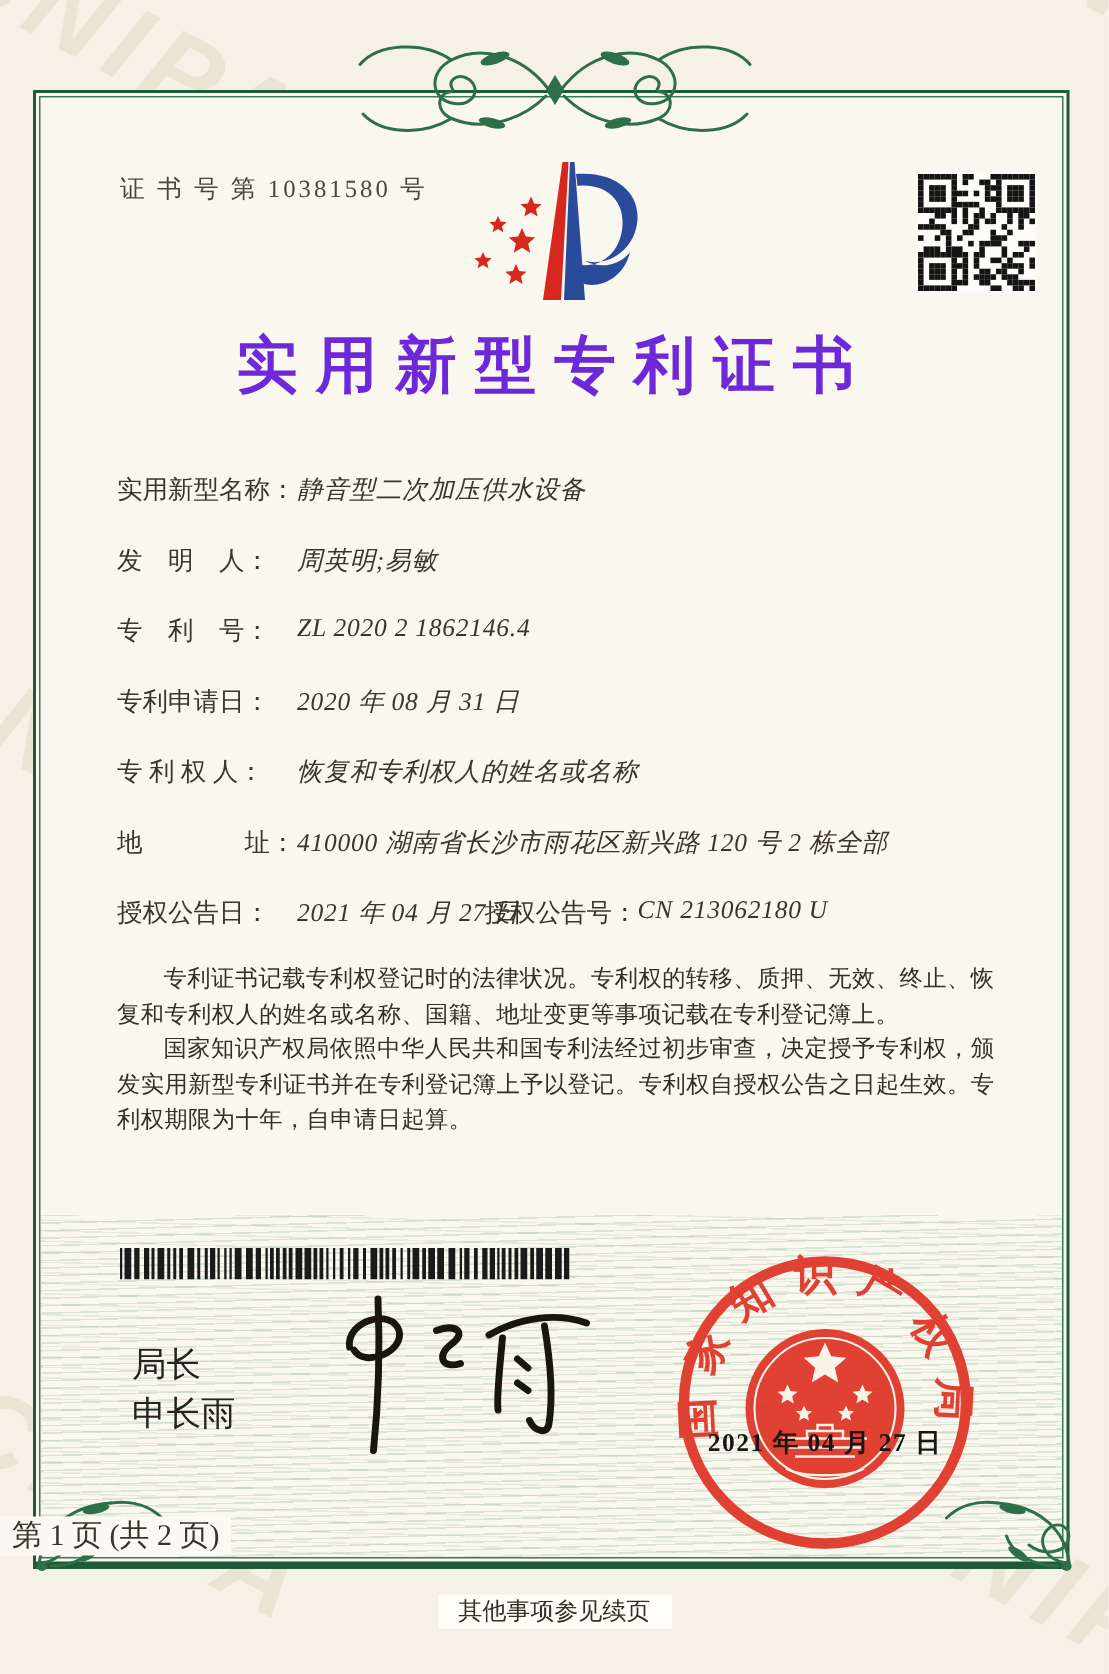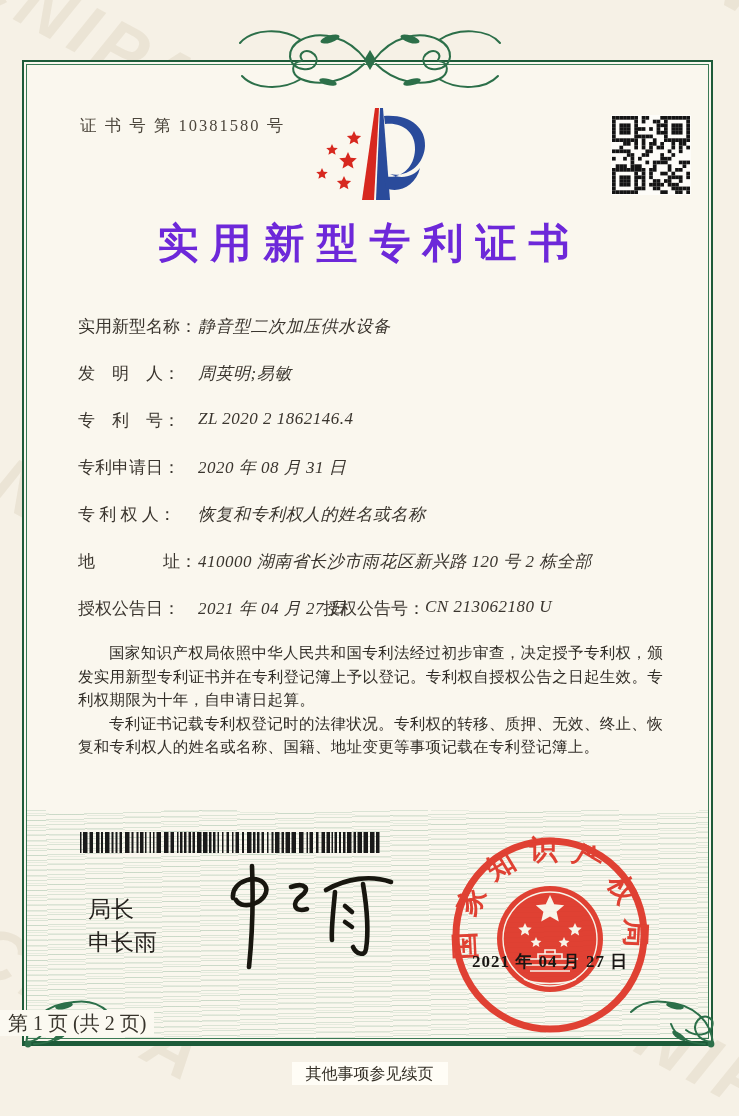--- a/index.html
+++ b/index.html
@@ -386,22 +386,22 @@
   <div class="frow" style="top:141px"><span class="flabel">专利申请日：</span><span class="fvalue">2020 年 08 月 31 日</span></div>
   <div class="frow" style="top:188px"><span class="flabel">专 利 权 人：</span><span class="fvalue">恢复和专利权人的姓名或名称</span></div>
   <div class="frow" style="top:235px"><span class="flabel">地　　　　址：</span><span class="fvalue">410000 湖南省长沙市雨花区新兴路 120 号 2 栋全部</span></div>
   <div class="frow" style="top:282px">
     <span class="flabel">授权公告日：</span><span class="fvalue">2021 年 04 月 27 日</span>
     <span class="grant-no"><span class="flabel" style="width:102px">授权公告号：</span><span class="fvalue">CN 213062180 U</span></span>
   </div>
 </div>
 
 <div class="paras">
+  <p>专利证书记载专利权登记时的法律状况。专利权的转移、质押、无效、终止、恢复和专利权人的姓名或名称、国籍、地址变更等事项记载在专利登记簿上。</p>
   <p>国家知识产权局依照中华人民共和国专利法经过初步审查，决定授予专利权，颁发实用新型专利证书并在专利登记簿上予以登记。专利权自授权公告之日起生效。专利权期限为十年，自申请日起算。</p>
-  <p>专利证书记载专利权登记时的法律状况。专利权的转移、质押、无效、终止、恢复和专利权人的姓名或名称、国籍、地址变更等事项记载在专利登记簿上。</p>
 </div>
 
 <svg class="barcode" id="barcode-svg" width="306" height="21" viewBox="0 0 306 21">
     <g fill="#1a1a1a">
       <rect x="0.0" y="0" width="1.5" height="21"></rect>
       <rect x="3.0" y="0" width="4.5" height="21"></rect>
       <rect x="9.5" y="0" width="3.5" height="21"></rect>
       <rect x="16.0" y="0" width="3.5" height="21"></rect>
       <rect x="21.0" y="0" width="2" height="21"></rect>
       <rect x="25.0" y="0" width="4.5" height="21"></rect>

